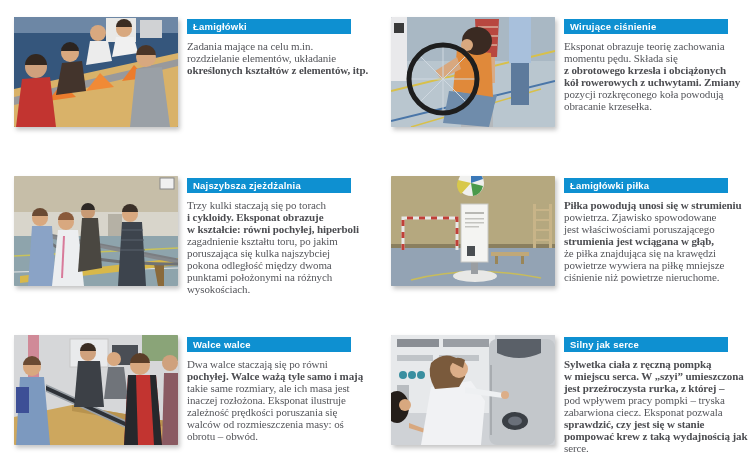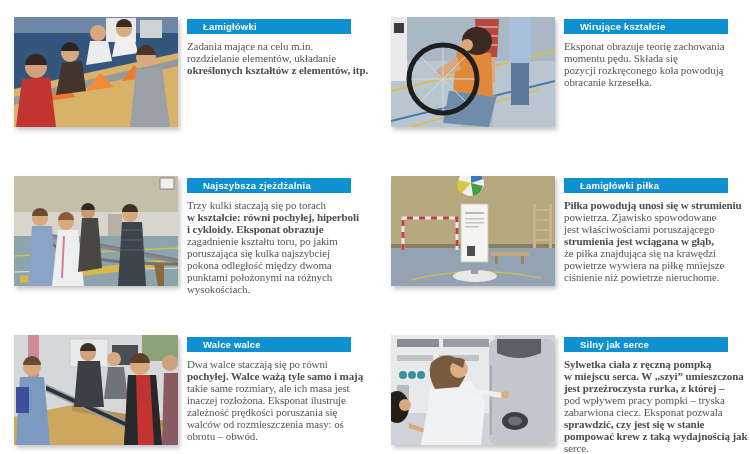--- a/index.html
+++ b/index.html
@@ -15,21 +15,21 @@
   .photo{
     width:164px;height:110px;flex:0 0 164px;overflow:hidden;background:#cccccc;
     box-shadow:2px 3px 4px rgba(90,90,90,.35);border-radius:1px;
   }
   .photo svg{display:block;width:164px;height:110px;}
   .textcol{margin-left:9px;width:167px;}
   .titlebar{
     margin-top:2px;height:15px;width:164px;box-sizing:border-box;
     background:var(--blue,#0e90d1);color:#ffffff;
     font-size:9.5px;font-weight:bold;line-height:15px;
-    padding-left:16px;letter-spacing:.2px;white-space:nowrap;
+    padding-left:6px;letter-spacing:.2px;white-space:nowrap;
   }
   .body{margin-top:6px;font-size:11px;line-height:12px;color:var(--bodytext,#55565b);letter-spacing:-0.1px;font-family:Liberation Serif, serif;}
   .body .line{white-space:nowrap;}
   .body .line.b{font-weight:bold;color:#4c4d51;}
 </style>
 </head>
 <body style="background: rgb(255, 255, 255);">
 
 <div class="grid">
 
@@ -100,25 +100,27 @@
         <polygon points="66,40 44,54 50,62 70,52" fill="#d8a87f"></polygon>
         <line x1="52" y1="30" x2="52" y2="94" stroke="#cfd8e0" stroke-width="1"></line>
         <line x1="20" y1="62" x2="84" y2="62" stroke="#cfd8e0" stroke-width="1"></line>
         <line x1="30" y1="40" x2="74" y2="84" stroke="#cfd8e0" stroke-width="1"></line>
         <line x1="74" y1="40" x2="30" y2="84" stroke="#cfd8e0" stroke-width="1"></line>
         <circle cx="52" cy="62" r="34" fill="none" stroke="#1e1e1e" stroke-width="5"></circle>
       </svg>
     </div>
     <div class="textcol">
       <div class="titlebar">
-        <span>Wirujące kształcie</span>
+        <span>Wirujące ciśnienie</span>
       </div>
       <div class="body">
           <div class="line">Eksponat obrazuje teorię zachowania</div>
           <div class="line">momentu pędu. Składa się</div>
+          <div class="line b">z obrotowego krzesła i obciążonych</div>
+          <div class="line b">kół rowerowych z uchwytami. Zmiany</div>
           <div class="line">pozycji rozkręconego koła powodują</div>
           <div class="line">obracanie krzesełka.</div>
         </div>
     </div>
   </article>
 
   <article class="card">
     <div class="photo">
       <svg viewBox="0 0 164 110" xmlns="http://www.w3.org/2000/svg">
         <rect width="164" height="110" fill="#d8d5cb"></rect>
@@ -150,22 +152,22 @@
         <line x1="107" y1="64" x2="130" y2="64" stroke="#5a636e" stroke-width="1"></line>
         <line x1="106" y1="74" x2="131" y2="74" stroke="#5a636e" stroke-width="1"></line>
       </svg>
     </div>
     <div class="textcol">
       <div class="titlebar">
         <span>Najszybsza zjeżdżalnia</span>
       </div>
       <div class="body">
           <div class="line">Trzy kulki staczają się po torach</div>
+          <div class="line b">i cykloidy. Eksponat obrazuje</div>
           <div class="line b">w kształcie: równi pochyłej, hiperboli</div>
-          <div class="line b">i cykloidy. Eksponat obrazuje</div>
           <div class="line">zagadnienie kształtu toru, po jakim</div>
           <div class="line">poruszająca się kulka najszybciej</div>
           <div class="line">pokona odległość między dwoma</div>
           <div class="line">punktami położonymi na różnych</div>
           <div class="line">wysokościach.</div>
         </div>
     </div>
   </article>
 
   <article class="card">

